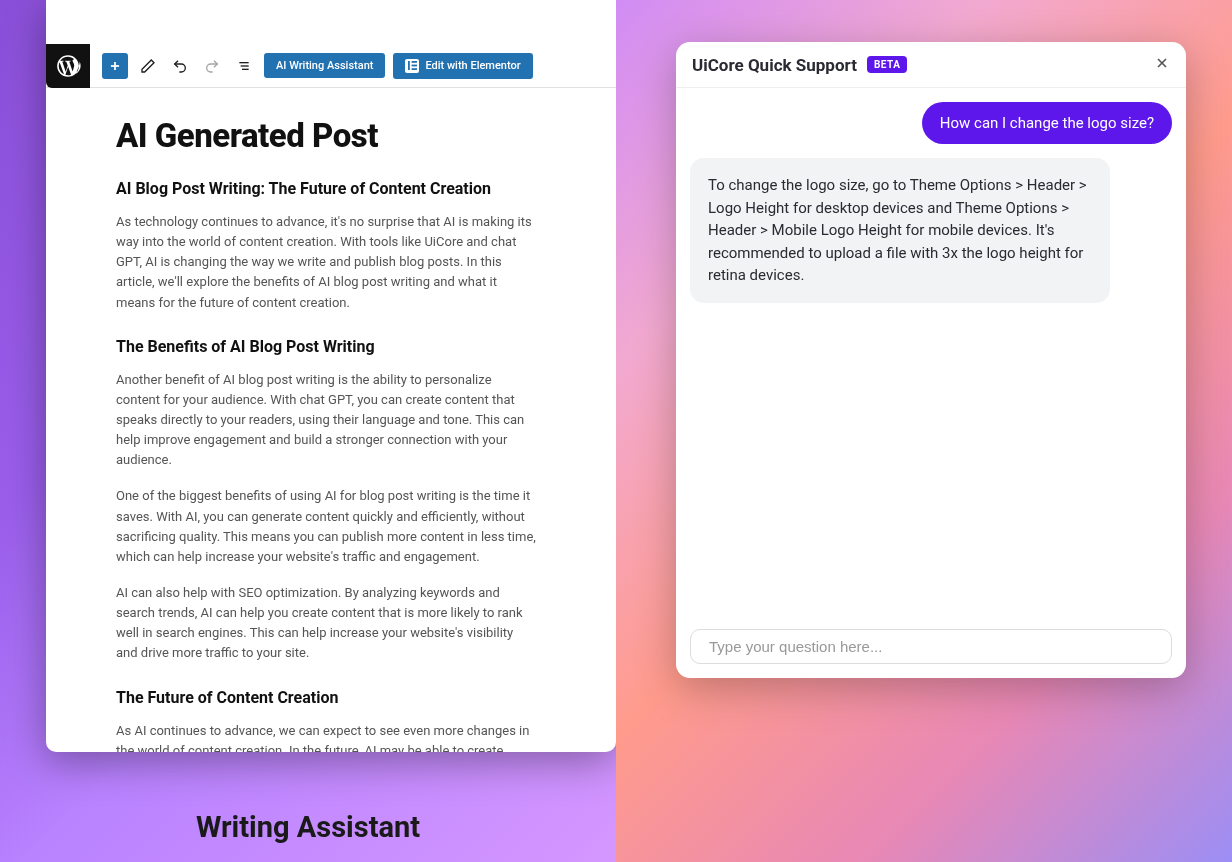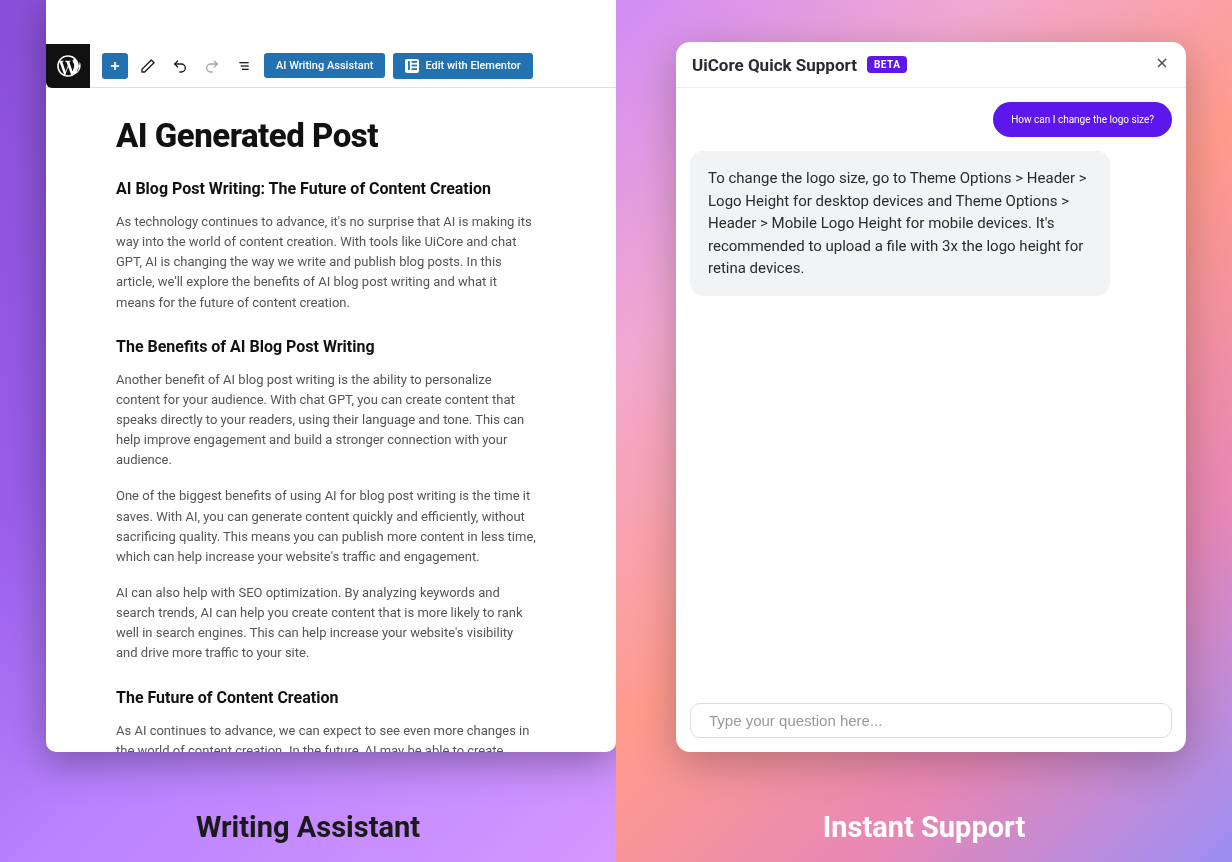--- a/index.html
+++ b/index.html
@@ -65,41 +65,41 @@
     font-size: 29px; font-weight: 700; color: #1a1a1a; margin-top: 18px;
   }
 
   
   .panel-right {
     width: 616px; height: 862px; position: relative;
     background: linear-gradient(135deg, #d18cf5 0%, #f2a9d0 25%, #ff9b8c 50%, #e888b5 75%, #9c8ef5 100%);
     overflow: hidden;
   }
   .chat-window {
-    position: absolute; top: 42px; left: 60px; width: 510px; height: 710px;
+    position: absolute; top: 42px; left: 60px; width: 510px; height: 636px;
     background: #fff; border-radius: 14px;
     box-shadow: 0 10px 40px rgba(0,0,0,.25);
     display: flex; flex-direction: column;
   }
   .chat-header {
     height: 46px; border-bottom: 1px solid #eee; display: flex; align-items: center;
     padding: 0 16px; justify-content: space-between;
   }
   .chat-title { display: flex; align-items: center; gap: 10px; }
   .chat-title span.title-text { font-size: 17px; font-weight: 700; color: #2a2a32; }
   .beta-badge {
     background: #5e17eb; color: #fff; font-size: 10px; font-weight: 700;
     padding: 3px 7px; border-radius: 4px; letter-spacing: 0.5px;
   }
   .close-x { color: #555; cursor: pointer; font-size: 18px; line-height: 1; }
 
   .chat-body { flex: 1; padding: 14px; display: flex; flex-direction: column; gap: 14px; }
   .msg-user {
     align-self: flex-end; background: #5e17eb; color: #fff;
-    padding: 12px 18px; border-radius: 22px; font-size: 10px; max-width: 80%;
+    padding: 12px 18px; border-radius: 22px; font-size: 15px; max-width: 80%;
   }
   .msg-bot {
     align-self: flex-start; background: #f2f3f5; color: #2a2a32;
     padding: 16px 18px; border-radius: 14px; font-size: 15px; line-height: 1.5;
     max-width: 420px;
   }
 
   .chat-input-wrap { padding: 14px; }
   .chat-input {
     width: 100%; border: 1px solid #ddd; border-radius: 10px;
@@ -207,14 +207,13 @@
     <div class="chat-body">
       <div class="msg-user">How can I change the logo size?</div>
       <div class="msg-bot">To change the logo size, go to Theme Options &gt; Header &gt; Logo Height for desktop devices and Theme Options &gt; Header &gt; Mobile Logo Height for mobile devices. It's recommended to upload a file with 3x the logo height for retina devices.</div>
     </div>
 
     <div class="chat-input-wrap">
       <input class="chat-input" type="text" placeholder="Type your question here..." style="">
     </div>
   </div>
 
-  <div class="caption-right">Instant Support</div>
 </div>
 
 </body></html>

